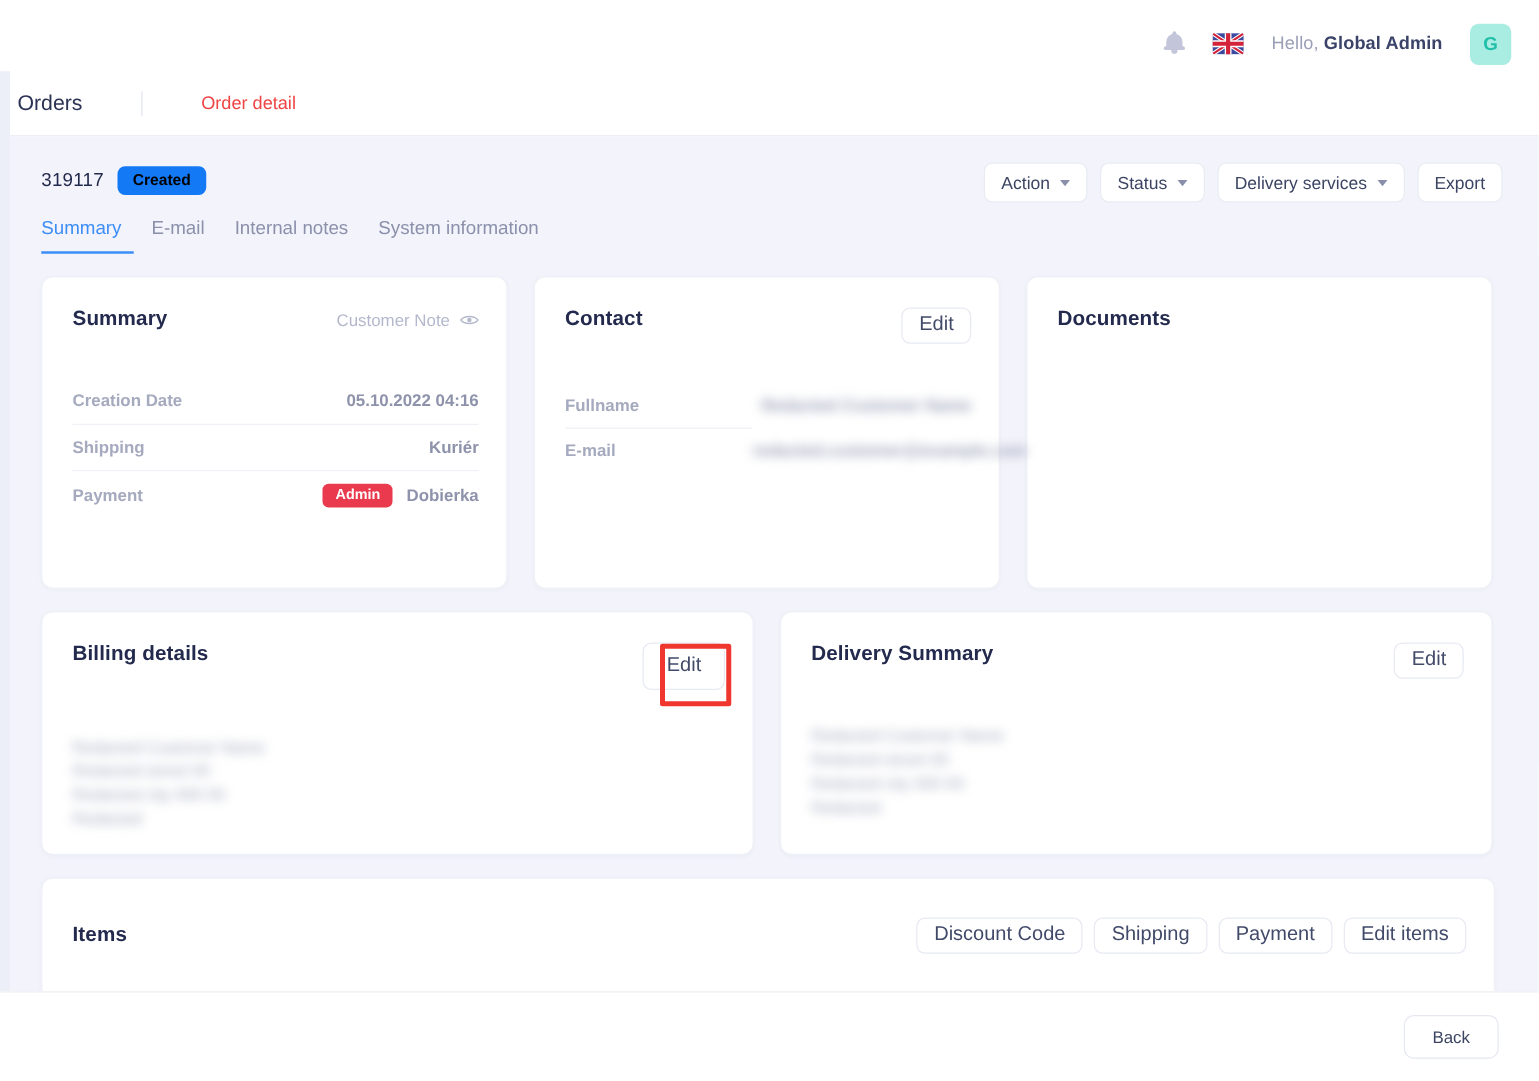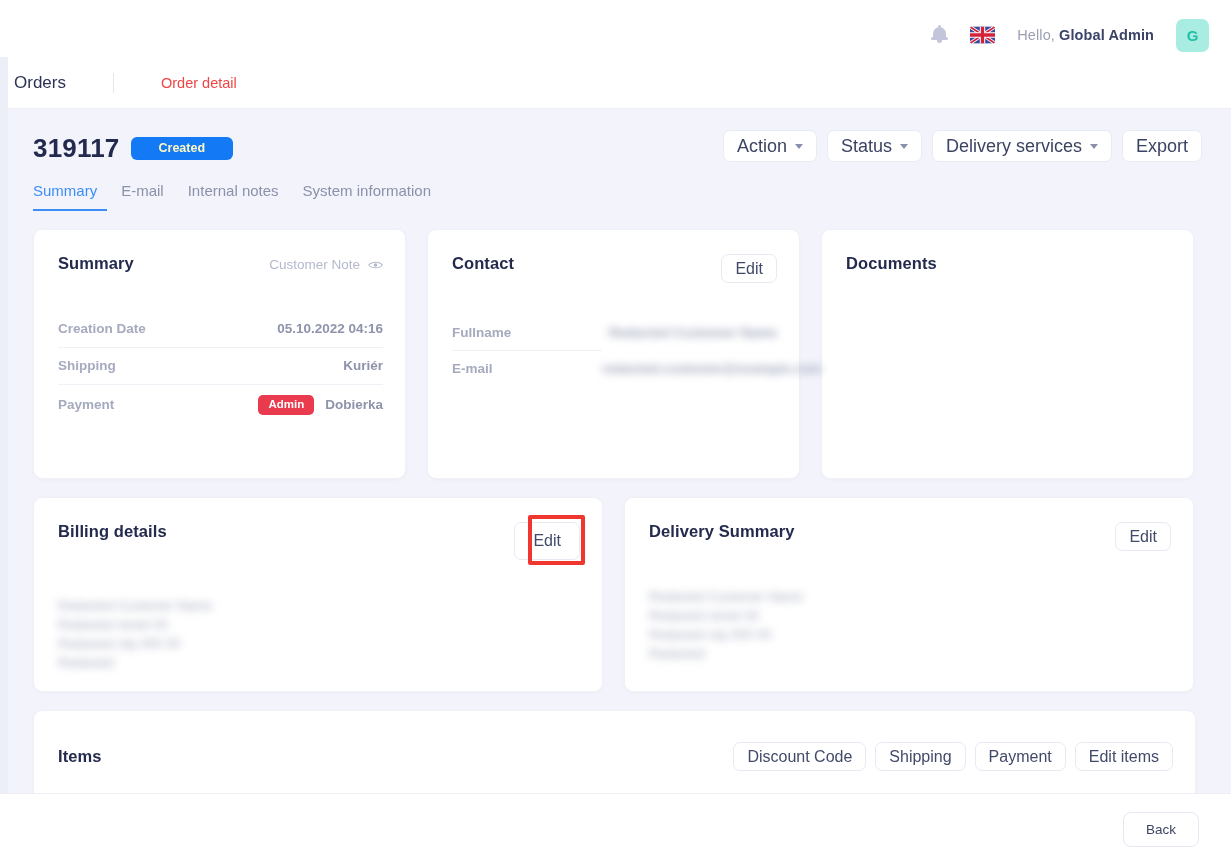--- a/index.html
+++ b/index.html
@@ -65,30 +65,30 @@
 
   
   .page {
     position:absolute; left:8px; top:109px; width:1223px; height:684px;
     background:#f3f4fb;
     overflow:hidden;
   }
   .page-inner { padding: 24px 28px 0 25px; }
 
   .order-head { display:flex; align-items:center; gap:11px; }
-  .order-id { font-size:26px; font-weight:700; color:#232a4d; letter-spacing:.2px; }
+  .order-id { font-size:15px; font-weight:400; color:#232a4d; letter-spacing:.2px; }
   .badge-created {
-    background:#1479f5; color:#fef9c3; font-size:12.5px; font-weight:600;
-    padding:5px 28px; border-radius:6px; line-height:1;
+    background:#1479f5; color:#000000; font-size:12.5px; font-weight:600;
+    padding:5px 12px; border-radius:6px; line-height:1;
   }
 
   .headbtns { position:absolute; right:29px; top:130px; display:flex; gap:10px; }
   .hbtn {
     background:#fff; border:1px solid #e9ebf3; border-radius:7px;
-    height:32px; padding:0 13px; font-size:18px; color:#3c4463;
+    height:32px; padding:0 13px; font-size:14px; color:#3c4463;
     display:flex; align-items:center; gap:8px; cursor:pointer;
     font-family:"Liberation Sans", sans-serif;
   }
   .caret { width:0;height:0;border-left:4px solid transparent;border-right:4px solid transparent;border-top:5px solid #8a90ab; }
 
   .tabs { display:flex; gap:24px; margin-top:18px; position:relative; }
   .tab { font-size:15px; color:#8b90ab; padding-bottom:12px; cursor:pointer; white-space:nowrap; }
   .tab.active { color:#3d8df7; }
   .tab.active:after {
     content:""; position:absolute; left:0; bottom:0; width:74px; height:2px; background:#3d8df7;

